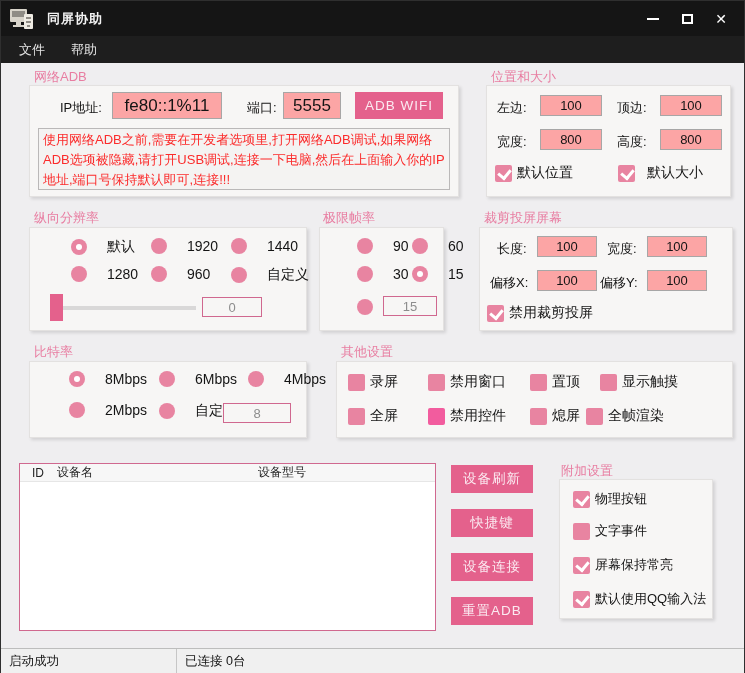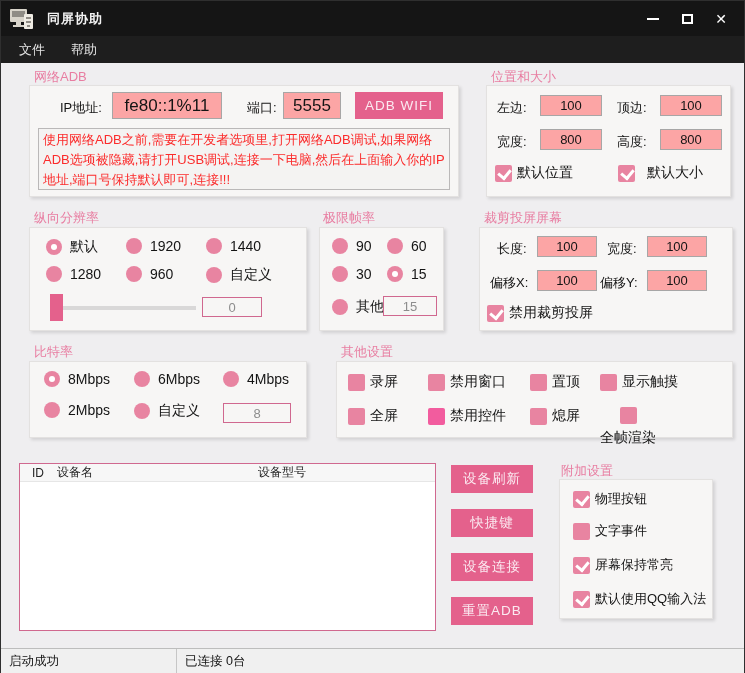--- a/index.html
+++ b/index.html
@@ -29,21 +29,21 @@
 
   .flabel { position:absolute; font-size:13px; color:#141414; white-space:nowrap; }
   .tin { position:absolute; background:#fca5a5; border:1px solid #a7a6a6; text-align:center; font-size:13px; color:#141414; font-family:inherit; padding:0; }
   .tin.big { font-size:17px; }
   .tin.pinkb { border:1px solid #d0688f; background:#f7f6f5; color:#8d8d8d; }
 
   .pbtn { position:absolute; background:#e4618c; color:#fbeaf1; border:none; font-size:13.5px; font-family:inherit; letter-spacing:1px; cursor:default; }
 
   .warnbox { position:absolute; background:#f4f3f2; border:1px solid #bab8b8; color:#fb2b2b; font-size:13px; line-height:20px; padding:1px 4px; overflow:hidden; }
 
-  .radio { position:absolute; display:flex; align-items:center; gap:8px; }
+  .radio { position:absolute; display:flex; align-items:center; gap:20px;margin-left:25px; }
   .rdot { width:16px; height:16px; border-radius:50%; background:#e884a1; position:relative; flex:none; }
   .rdot.on::after { content:""; position:absolute; left:5px; top:5px; width:6px; height:6px; border-radius:50%; background:#fff; }
   .rlbl { font-size:14px; color:#141414; white-space:nowrap; }
 
   .check { position:absolute; display:flex; align-items:center; gap:5px; }
   .cbx { width:17px; height:17px; background:#e884a1; border-radius:2px; position:relative; flex:none; }
   .cbx.bright { background:#f25c9e; }
   .cbx.on::after { content:""; position:absolute; left:5px; top:2px; width:6px; height:9px; border:solid #fff; border-width:0 3px 3px 0; transform:rotate(40deg); }
   .clbl { font-size:14px; color:#141414; white-space:nowrap; }
 
@@ -253,21 +253,21 @@
         <span class="clbl">全屏</span>
       </div>
       <div class="check" style="left:91px; top:45px;">
         <span class="cbx bright"></span>
         <span class="clbl">禁用控件</span>
       </div>
       <div class="check" style="left:193px; top:45px;">
         <span class="cbx"></span>
         <span class="clbl">熄屏</span>
       </div>
-      <div class="check" style="left:263px; top:45px;flex-direction:column;">
+      <div class="check" style="left:249px; top:45px;">
         <span class="cbx"></span>
         <span class="clbl">全帧渲染</span>
       </div>
     </div>
 
     <div class="devlist" style="left:18px; top:400px; width:417px; height:168px;">
       <div class="devhead">
         <span class="c1">ID</span>
         <span class="c2">设备名</span>
         <span class="c3">设备型号</span>

